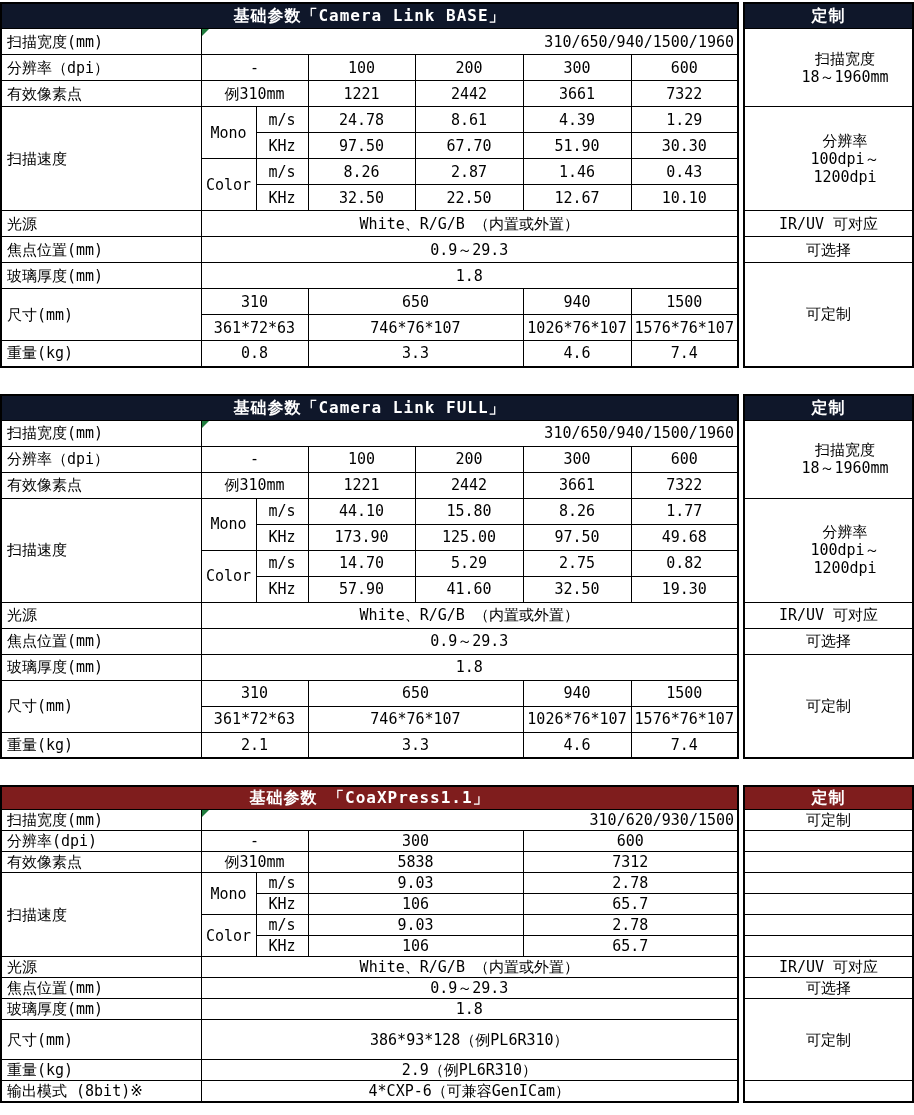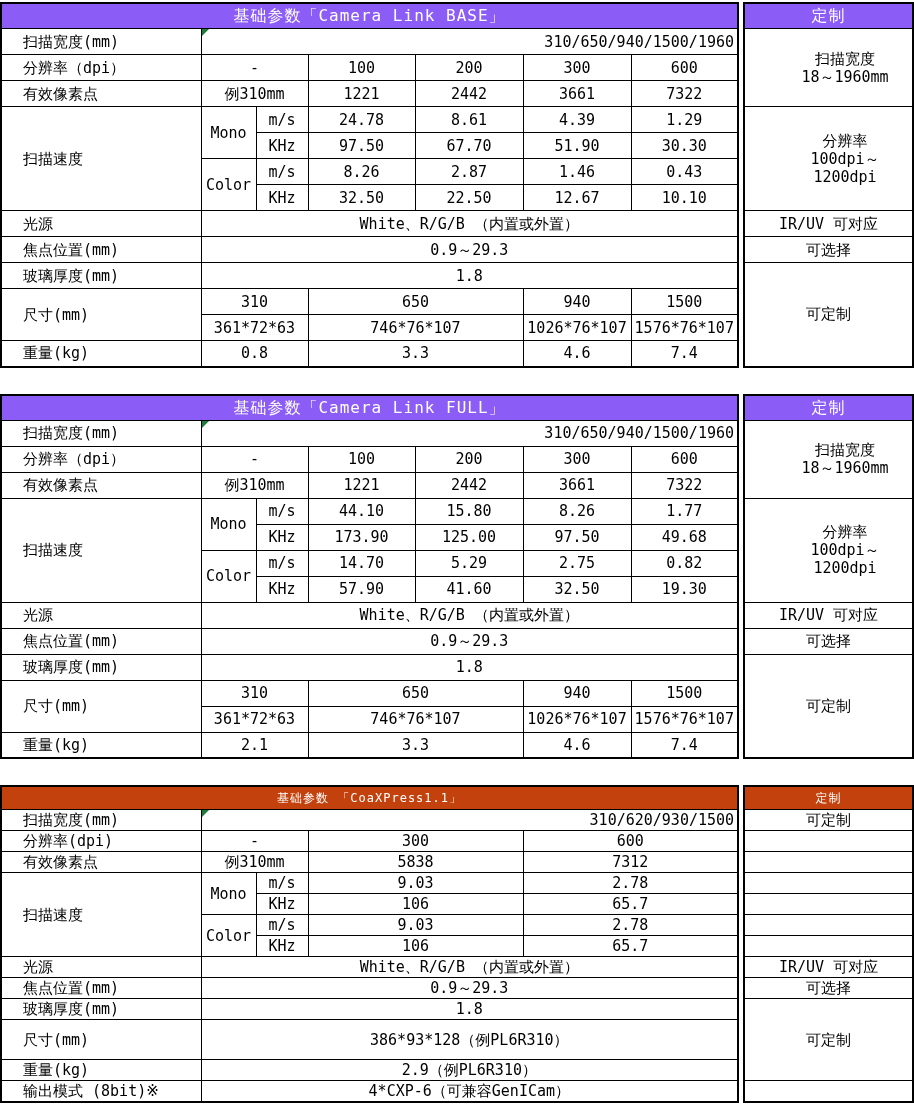--- a/index.html
+++ b/index.html
@@ -5,26 +5,26 @@
   html,body{margin:0;padding:0;background:#fff;}
   body{width:914px;font-family:"DejaVu Sans Mono","DejaVu Sans","Liberation Sans",sans-serif;color:#000;}
   .page{padding-top:2px;}
   .block{display:flex;gap:4px;align-items:flex-start;margin-bottom:26px;}
   .block:last-child{margin-bottom:0;}
   table{border-collapse:collapse;table-layout:fixed;border:2px solid #000;}
   table.main{width:737px;}
   table.side{width:173px;}
   td,th{border:1px solid #000;padding:0 3px;text-align:center;vertical-align:middle;
         font-size:15px;font-weight:normal;line-height:1.2;overflow:hidden;white-space:nowrap;}
-  tr.hdr th{background:#8b5cf6;color:#fff;font-weight:normal;font-size:16px;height:24px;letter-spacing:1px;}
-  tr.hdr3 th{background:#c2410c;color:#fff;font-weight:normal;font-size:12px;height:22px;letter-spacing:1px;}
+  tr.hdr th{background:#0f172a;color:#fff;font-weight:bold;font-size:16px;height:24px;letter-spacing:1px;}
+  tr.hdr3 th{background:#7f1d1d;color:#fff;font-weight:bold;font-size:16px;height:22px;letter-spacing:1px;}
   tr.r{height:26px;}
   tr.s{height:21px;}
   tr.sd{height:40px;}
-  td.lbl{text-align:left;padding-left:21px;}
+  td.lbl{text-align:left;padding-left:5px;}
   .preline{white-space:pre-line;padding-left:36px;}
   td.flagcell{position:relative;text-align:right;}
   .flag{position:absolute;top:0;left:0;width:0;height:0;
         border-top:7px solid #1e7b3c;border-right:7px solid transparent;}
 </style>
 </head>
 <body>
 
 <div class="page">
 

